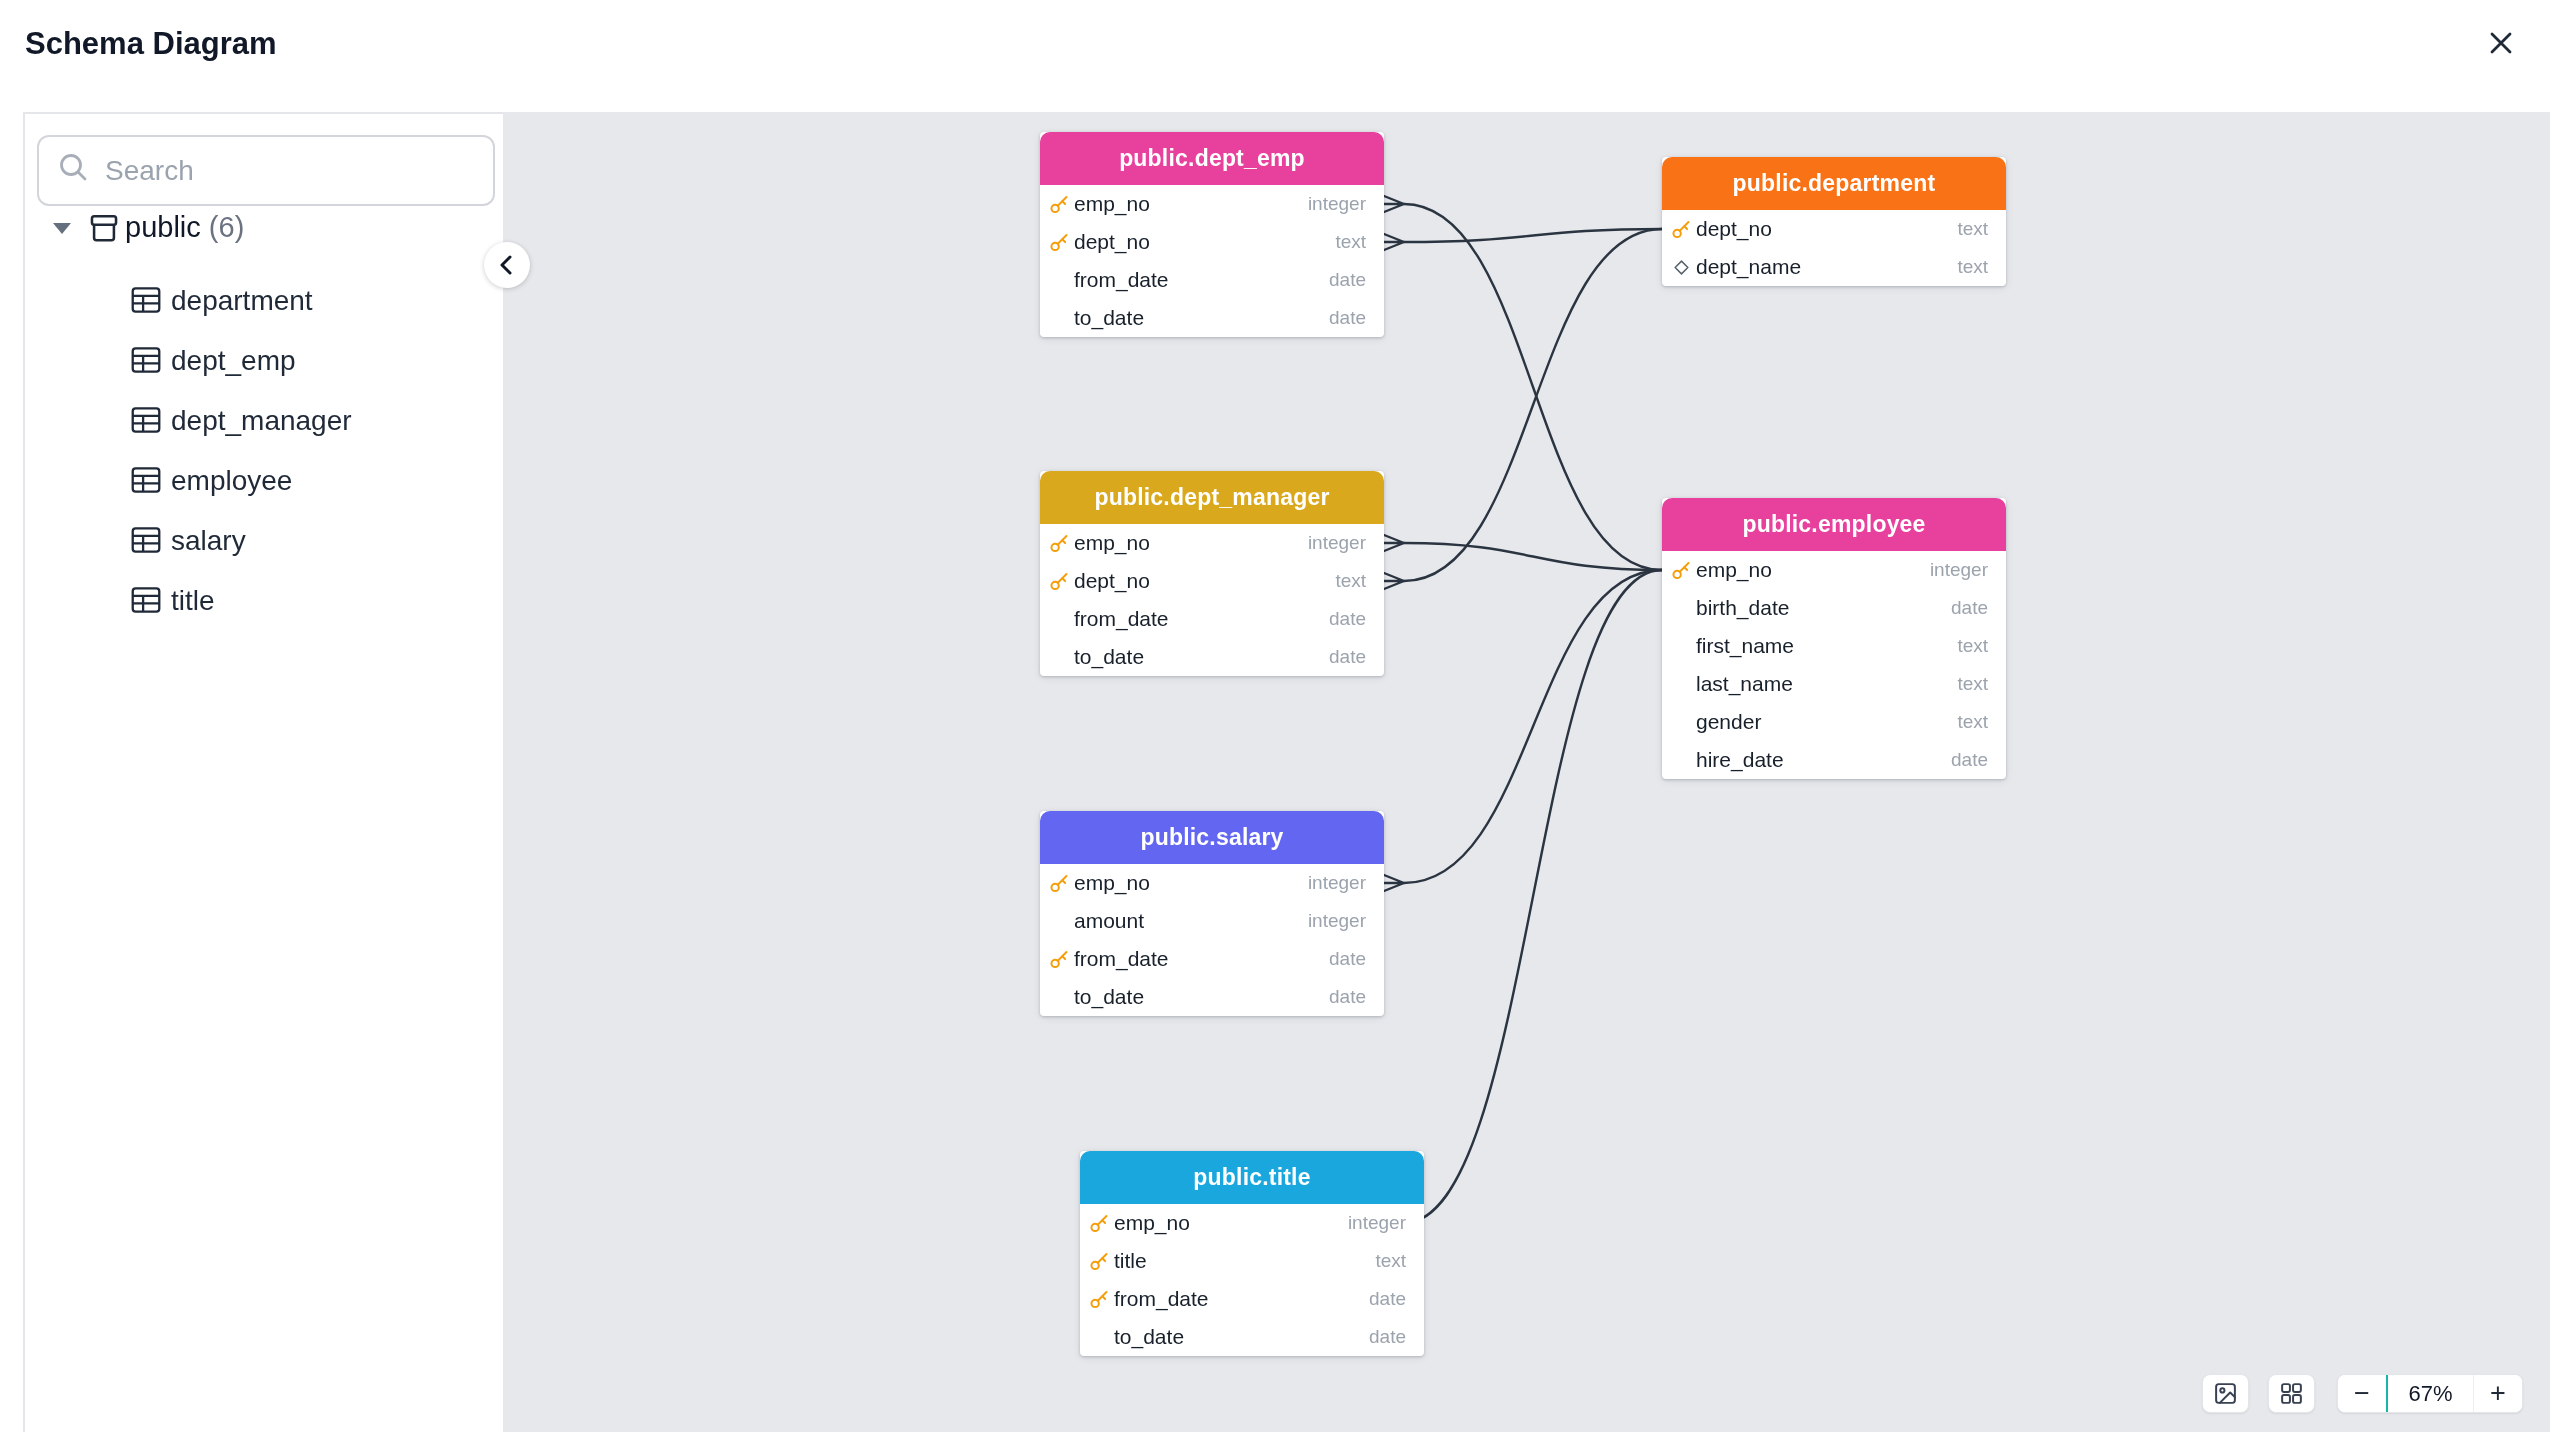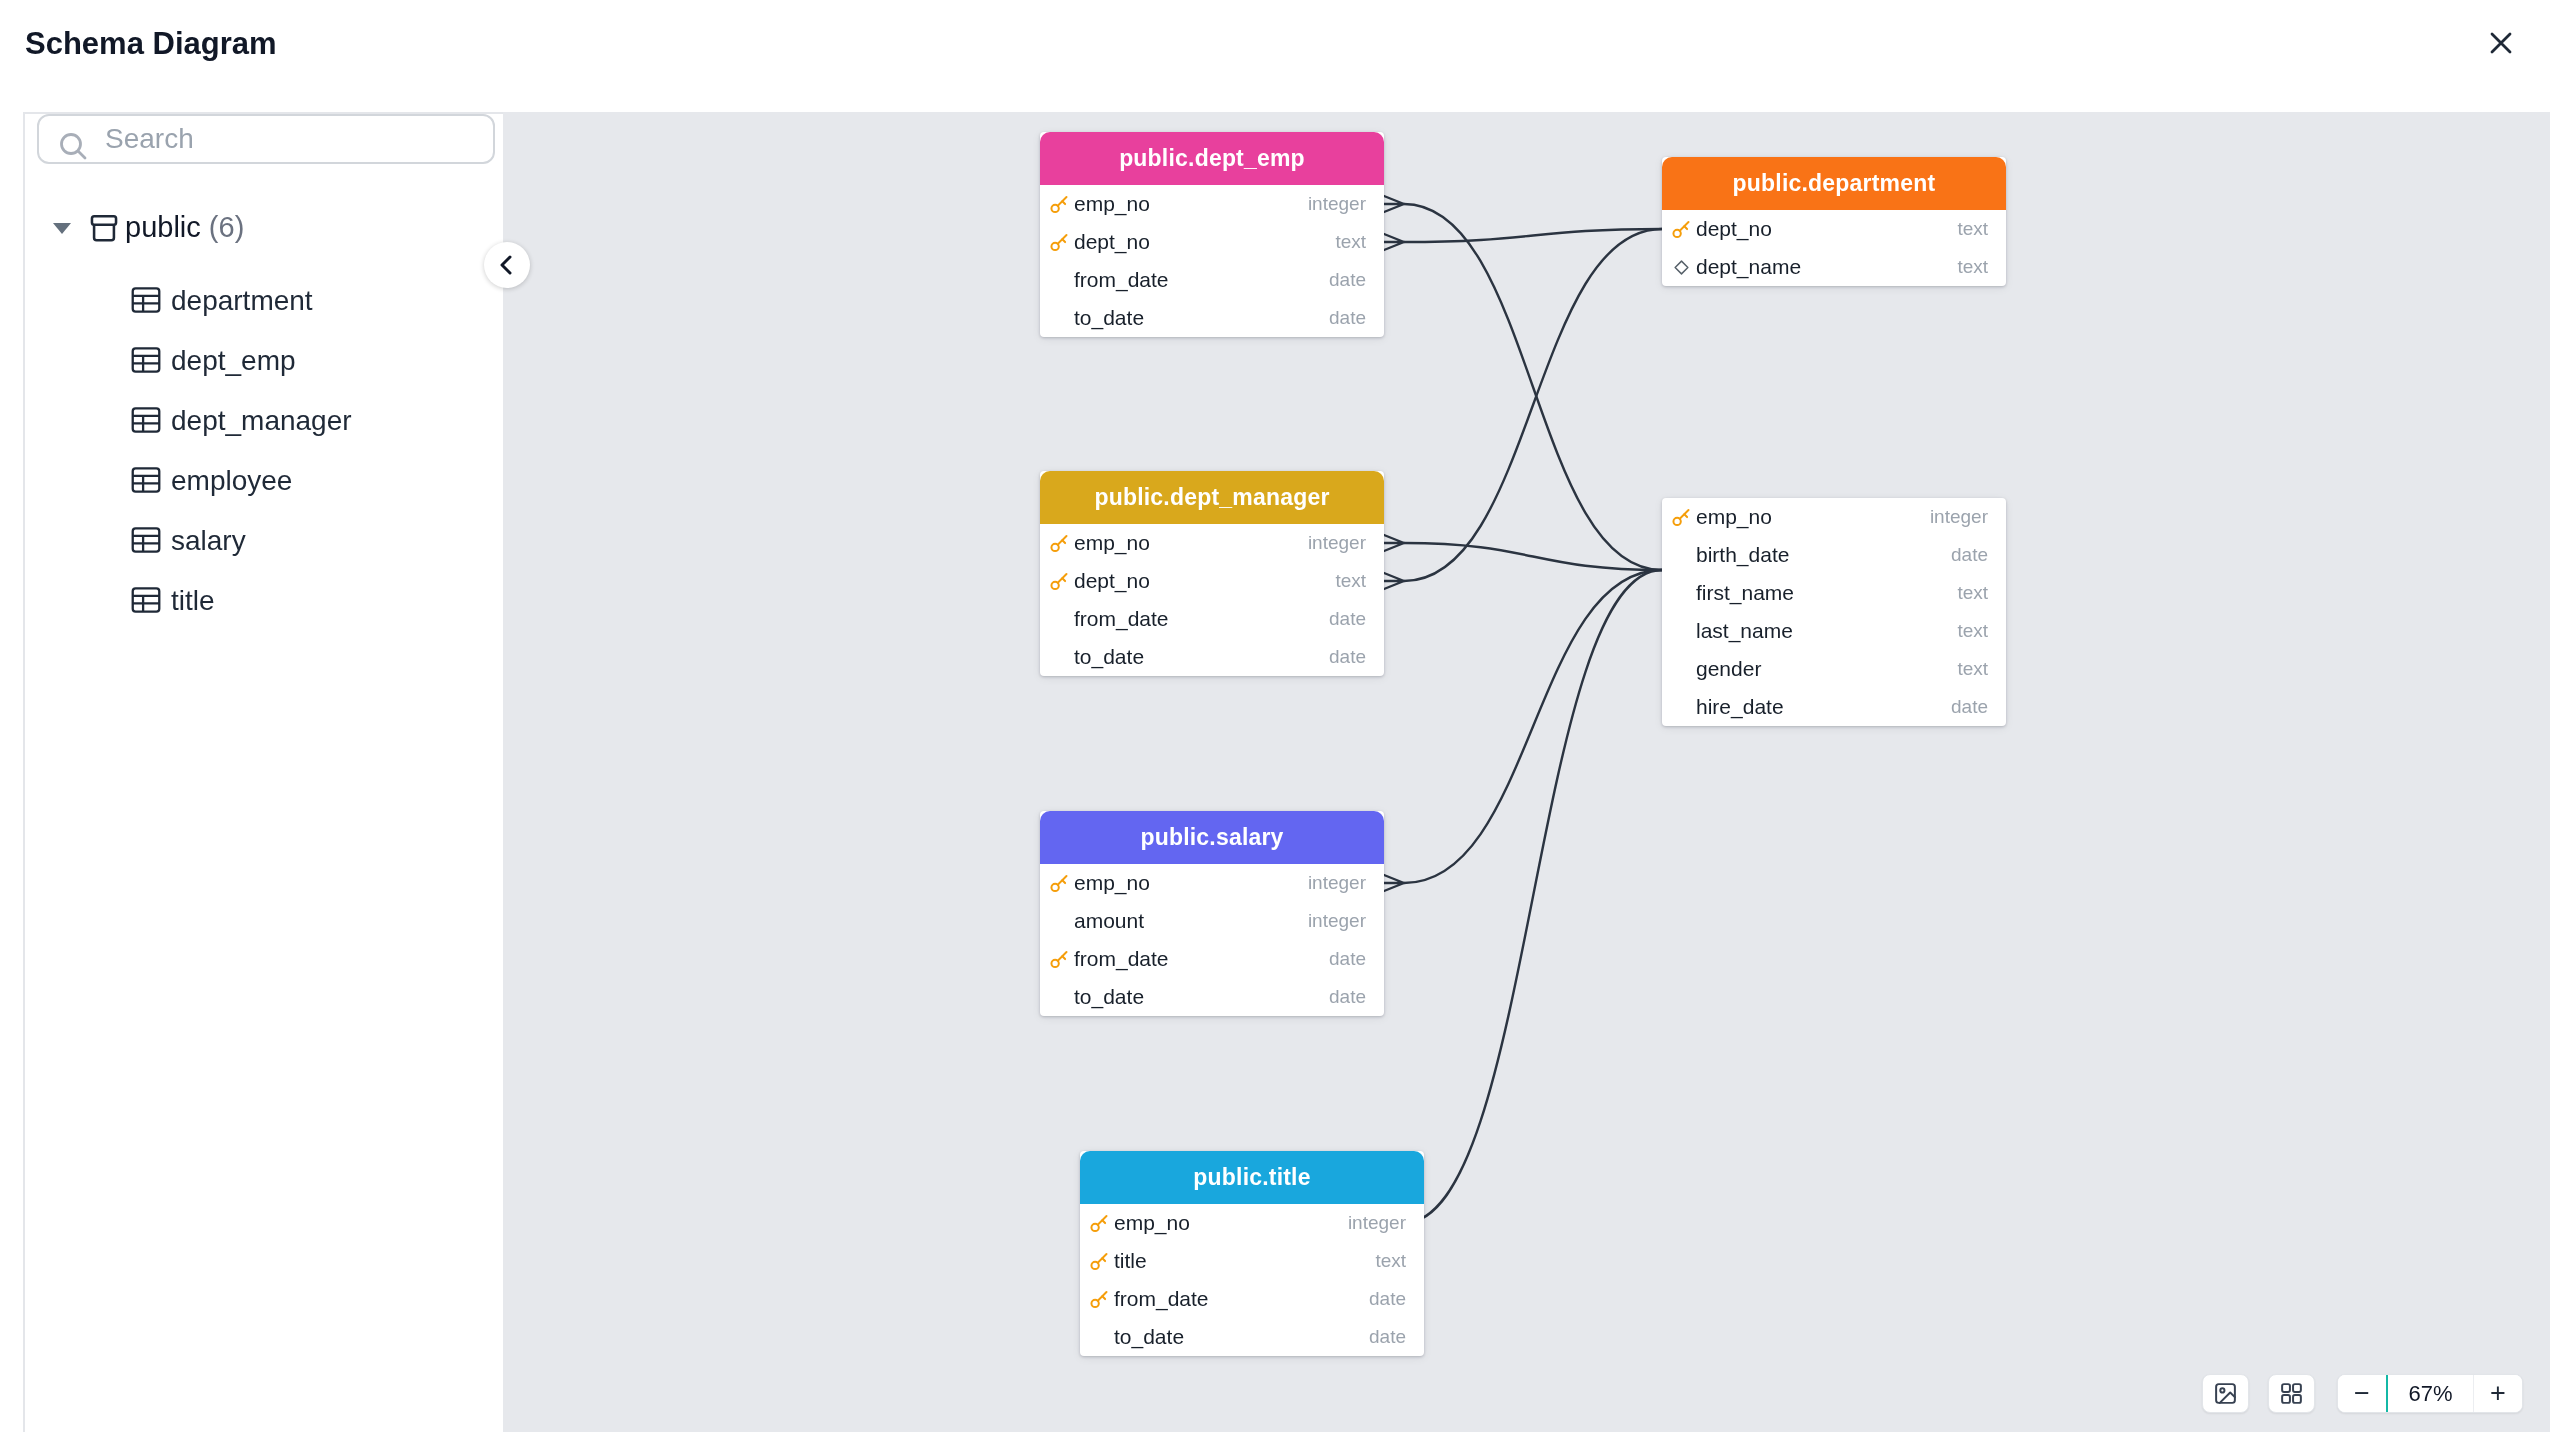--- a/index.html
+++ b/index.html
@@ -6,21 +6,21 @@
   body{width:2550px;height:1432px;position:relative;overflow:hidden;background:#fff;
        font-family:"Liberation Sans",sans-serif;}
   
   .titlebar{position:absolute;left:0;top:0;width:2550px;height:112px;background:#fff;z-index:4;}
   .app-title{position:absolute;left:25px;top:24px;font-size:31px;font-weight:600;color:#111827;line-height:40px;}
   .close-btn{position:absolute;right:22px;top:16px;width:54px;height:54px;border:none;background:transparent;
              display:flex;align-items:center;justify-content:center;cursor:pointer;z-index:5;}
   
   .sidebar{position:absolute;left:23px;top:112px;width:480px;height:1320px;background:#fff;
            border-top:2px solid #e4e6ea;border-left:2px solid #e4e6ea;z-index:3;box-sizing:border-box;}
-  .search-wrap{position:absolute;left:12px;top:0;width:458px;height:50px;}
+  .search-wrap{position:absolute;left:12px;top:21px;width:458px;height:71px;}
   .search-wrap input{width:100%;height:100%;box-sizing:border-box;border:2px solid #d2d6db;border-radius:12px;
            padding:0 16px 0 66px;font-size:28px;color:#111827;outline:none;background:#fff;
            font-family:"Liberation Sans",sans-serif;}
   .search-wrap input::placeholder{color:#9aa3ae;}
   .search-ico{position:absolute;left:20px;top:16px;pointer-events:none;}
   .schema-row{position:absolute;left:0;top:95px;width:480px;height:40px;cursor:pointer;}
   .caret{position:absolute;left:28px;top:14px;width:0;height:0;border-left:9px solid transparent;
          border-right:9px solid transparent;border-top:11px solid #64707d;}
   .schema-ico{position:absolute;left:62px;top:3px;}
   .schema-label{position:absolute;left:100px;top:2px;font-size:29px;font-weight:500;color:#111827;}
@@ -162,20 +162,21 @@
       <div class="frow">
         <span class="fname">from_date</span>
         <span class="ftype">date</span>
       </div>
       <div class="frow">
         <span class="fname">to_date</span>
         <span class="ftype">date</span>
       </div>
     </div>
     <div class="node" style="left: 1662px; top: 498px;">
+      <div class="node-header" style="background: rgb(232, 64, 157);">public.employee</div>
       <div class="frow">
         <span class="ico">
           <svg width="21" height="21" viewBox="0 0 24 24" fill="none" stroke="#f59e0b" stroke-width="2.3" stroke-linecap="round" stroke-linejoin="round">
             <circle cx="7" cy="16.5" r="4.2"></circle>
             <path d="M10 13.5 20 3.5"></path>
             <path d="M15.2 8.3l3.2 3.2"></path>
           </svg>
         </span>
         <span class="fname">emp_no</span>
         <span class="ftype">integer</span>

